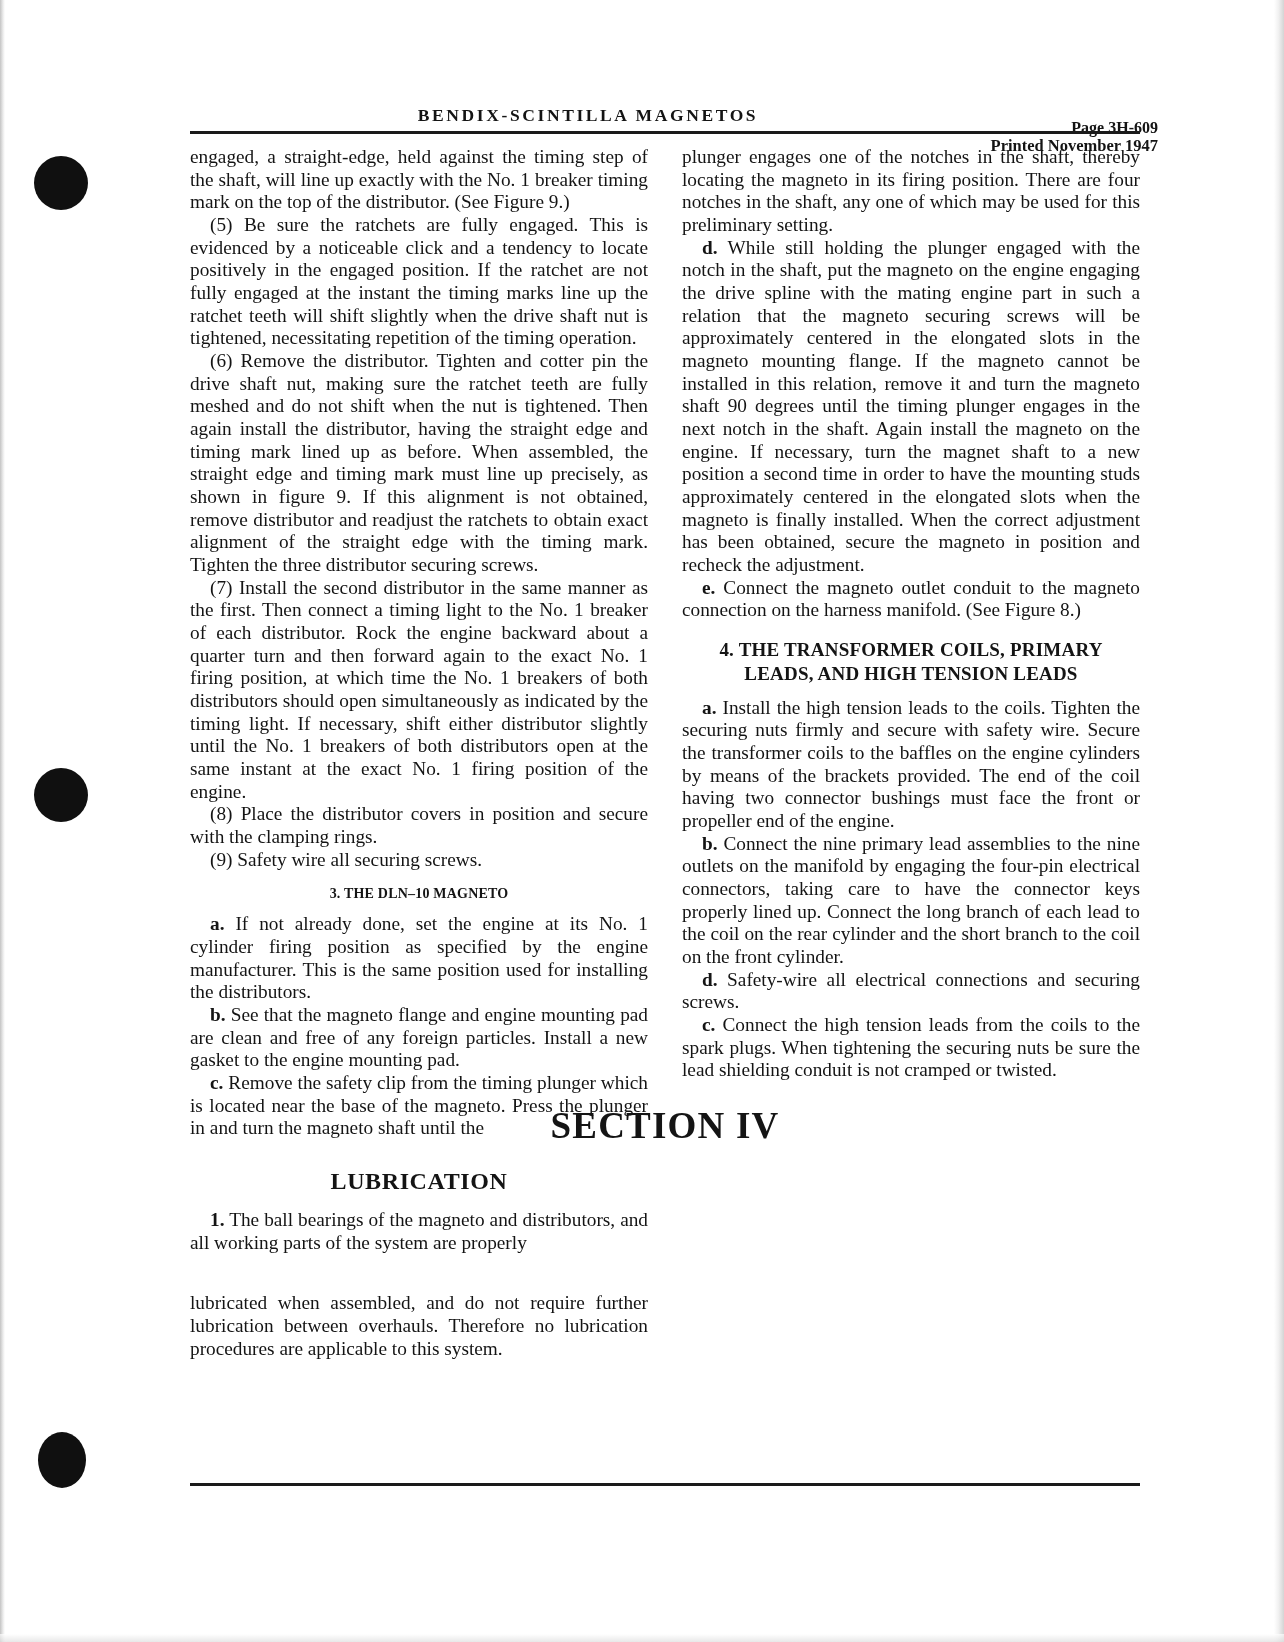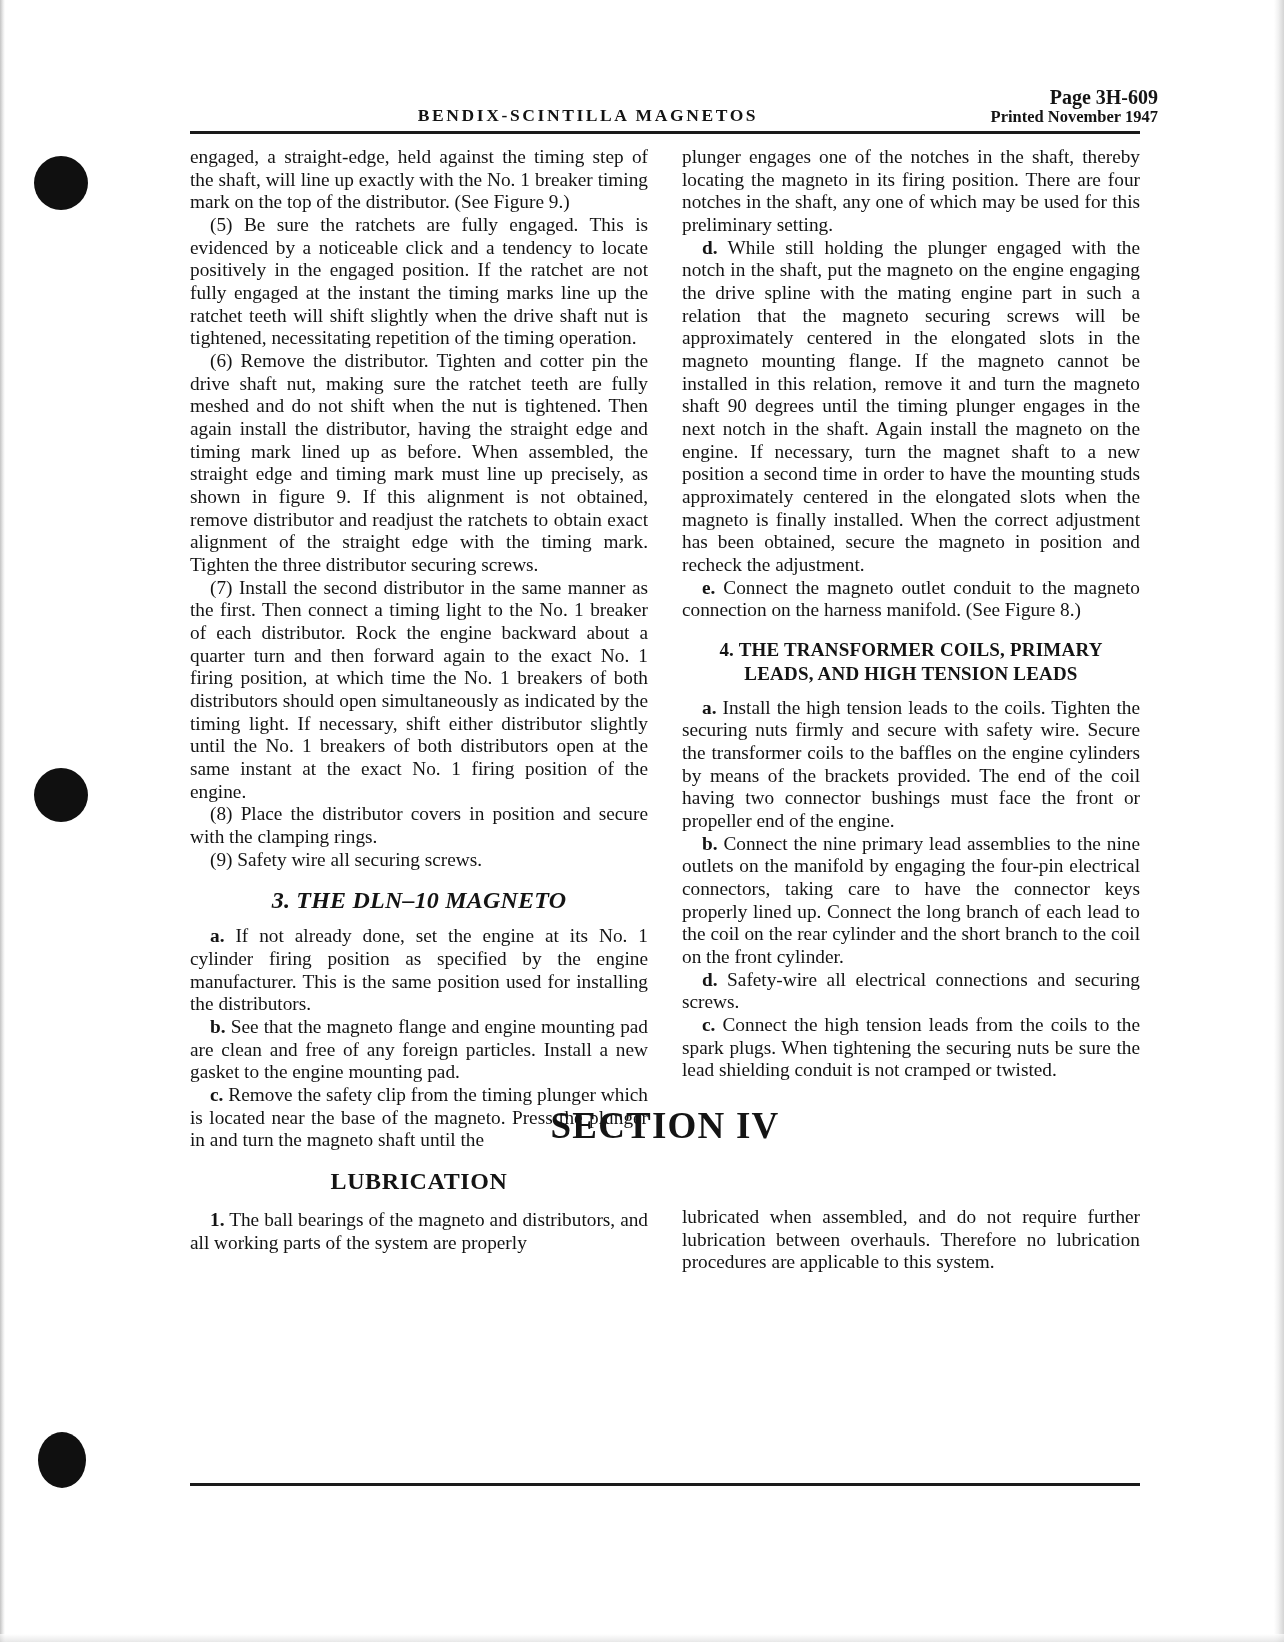--- a/index.html
+++ b/index.html
@@ -75,21 +75,21 @@
   }
   .head-right {
     position: absolute;
     right: 0;
     top: 0;
     text-align: right;
     font-family: "Liberation Serif", "DejaVu Serif", serif;
     font-weight: bold;
     line-height: 1.12;
   }
-  .head-right .line1 { font-size: 20px; }
+  .head-right .line1 { font-size: 16px; margin-top: 33px; }
   .head-right .line2 { font-size: 16.5px; }
 
   .rule-top {
     position: absolute;
     left: 190px;
     top: 131px;
     width: 950px;
     height: 3px;
     background: #1a1a1a;
   }
@@ -122,26 +122,25 @@
     text-justify: inter-word;
     hyphens: none;
   }
   p.ind { text-indent: 20px; }
   p.noind { text-indent: 0; }
   .lead {
     font-weight: bold;
   }
   h2.sec-head {
     margin: 14px 0 11px 0;
-    font-size: 24px;
+    font-size: 14px;
     font-weight: bold;
     text-align: center;
     line-height: 1.2;
     letter-spacing: .2px;
-    font-style: italic;
   }
   h2.sec-head-hang {
     margin: 16px 0 11px 0;
     font-size: 19px;
     font-weight: bold;
     text-align: center;
     line-height: 1.25;
     letter-spacing: .2px;
   }
 
@@ -156,20 +155,21 @@
     font-weight: bold;
     letter-spacing: 1.2px;
   }
   .lub-columns {
     position: absolute;
     left: 190px;
     top: 1168px;
     width: 950px;
     display: flex;
     justify-content: space-between;
+    flex-direction: column;
   }
   .lub-title {
     text-align: center;
     font-size: 24px;
     font-weight: bold;
     letter-spacing: .6px;
     margin: 0 0 14px 0;
   }
   .lub-spacer { height: 38px; }
 

